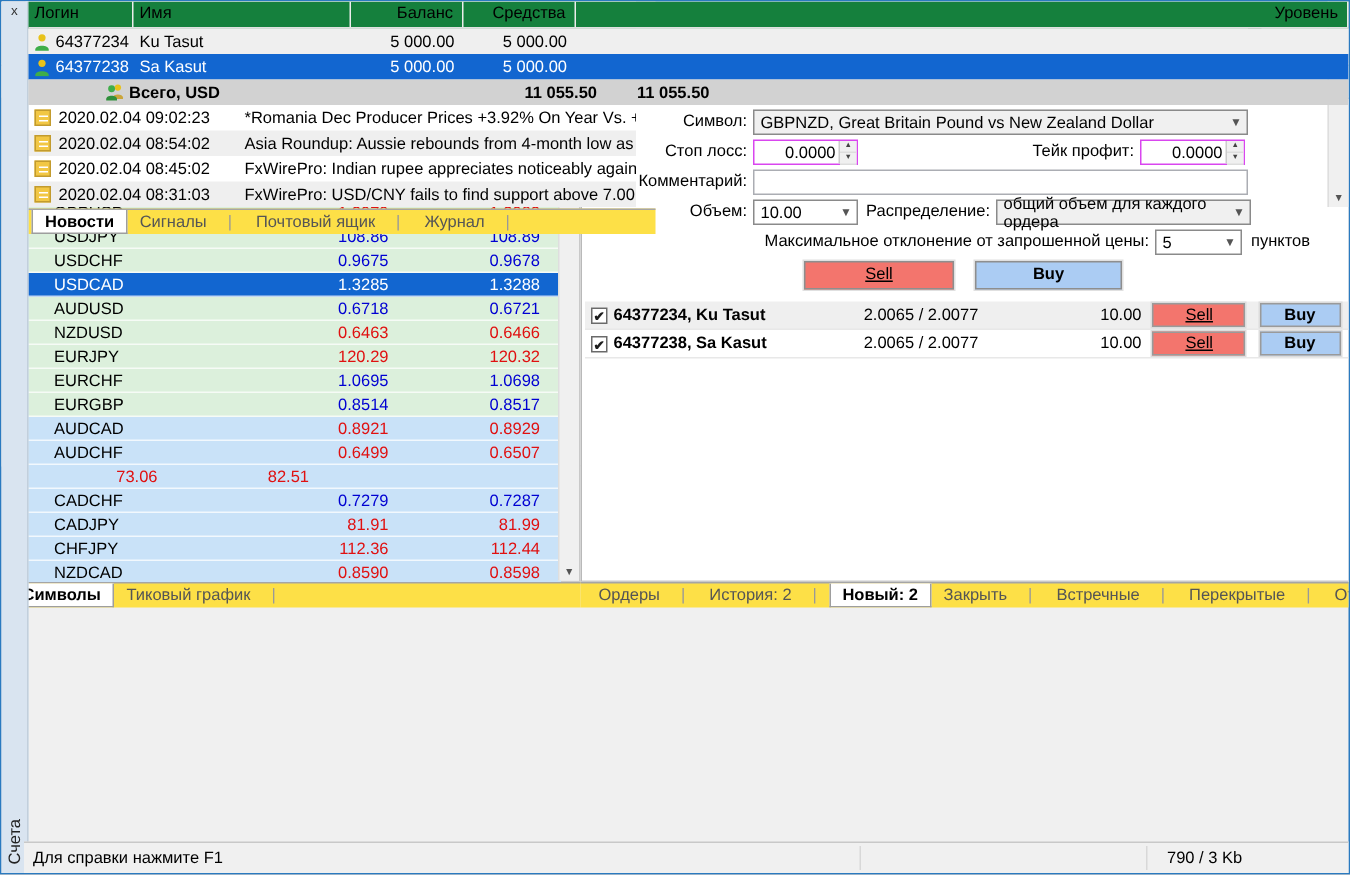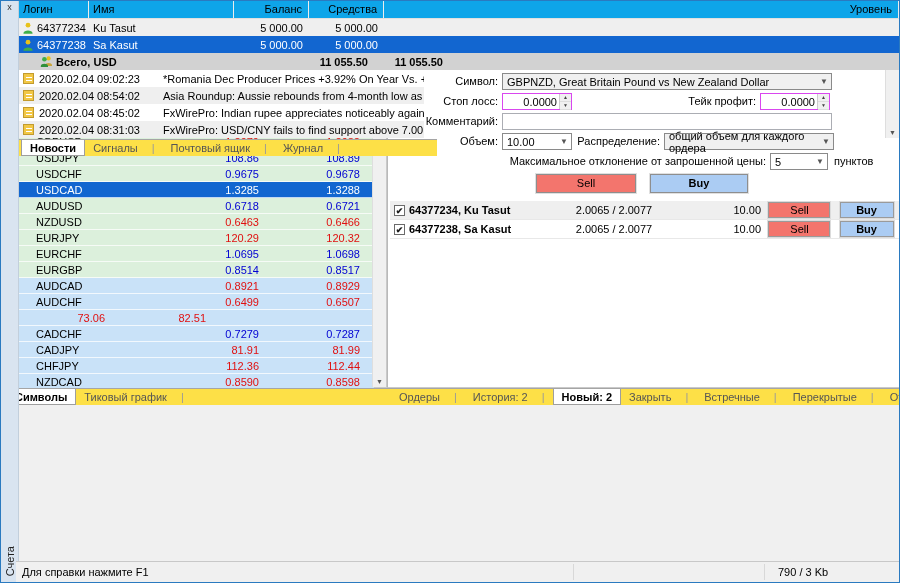--- a/index.html
+++ b/index.html
@@ -67,21 +67,21 @@
   .flabel{position:absolute;text-align:right;}
   .combo{position:absolute;height:17px;border:1px solid #8a8a8a;background:#f0f0f0;display:flex;align-items:center;padding-left:4px;}
   .combo.white{background:#fff;}
   .combo .chev{position:absolute;right:3px;color:#555;font-size:8px;}
   .spin{position:absolute;height:17px;border:1px solid #d946ef;background:#fff;display:flex;align-items:center;}
   .spin .val{flex:1;text-align:right;padding-right:2px;}
   .spin .btns{width:12px;height:15px;display:flex;flex-direction:column;border-left:1px solid #ccc;}
   .spin .btns span{flex:1;font-size:5px;line-height:7px;text-align:center;color:#444;background:#f0f0f0;border-bottom:1px solid #ddd;}
   .tinput{position:absolute;height:17px;border:1px solid #abadb3;background:#fff;}
   .bigbtn{position:absolute;height:19px;border:1px solid #8e8e8e;box-shadow:0 0 0 1px #e0e0e0;text-align:center;line-height:17px;}
-  .sellfill{background:var(--sell,#f3756d);}
+  .sellfill{background:var(--sell,#f3756d);text-decoration:underline;}
   .buyfill{background:var(--buy,#abccf3);font-weight:bold;}
 
   .acct-table{position:absolute;left:2px;top:134px;width:509px;}
   .at-hdr{display:flex;height:18px;line-height:17px;border-bottom:1px solid #d0d0d0;}
   .at-hdr>div{border-right:1px solid #e4e4e4;}
   .at-c1{width:123px;padding-left:4px;}
   .at-c2{width:202px;text-align:center;}
   .at-c3{width:50px;text-align:right;padding-right:4px;}
   .at-c4{width:132px;text-align:center;}
   .at-row{display:flex;height:19px;align-items:center;border-bottom:1px solid #e8e8e8;}
@@ -110,33 +110,33 @@
   .news-row .ic::after{content:"";position:absolute;left:2px;top:3px;width:6px;height:1px;background:#fff;box-shadow:0 3px 0 #fff;}
   .news-row .t{width:118px;}
   .news-row .s{flex:1;padding-left:6px;white-space:nowrap;overflow:hidden;}
   #news-scroll{top:0;height:137px;}
   #news-tabs{left:16px;top:138px;width:420px;}
 
   
   #accounts-panel{left:437px;top:405px;width:462px;height:155px;background:#fff;border:1px solid #c9c9c9;}
   #accounts-panel .side-strip{width:18px;}
   .acc-table{position:absolute;left:18px;top:0;right:0;}
-  .acc-hdr{display:flex;height:18px;line-height:17px;border-bottom:1px solid #e0e0e0;background:#0ea5e9;}
+  .acc-hdr{display:flex;height:18px;line-height:17px;border-bottom:1px solid #e0e0e0;background:#15803d;}
   .acc-hdr>div{border-right:1px solid #ececec;}
   .acc-c1{width:70px;padding-left:4px;}
   .acc-c2{width:145px;padding-left:4px;}
   .acc-c3{width:75px;text-align:right;padding-right:6px;}
   .acc-c4{width:75px;text-align:right;padding-right:6px;}
   .acc-c5{flex:1;text-align:right;padding-right:6px;}
   .acc-row{display:flex;height:17px;align-items:center;}
   .acc-row:nth-child(odd){background:#efefef;}
   .acc-row.selected{background:#1266d0;color:#fff;}
   .acc-row .acc-c1{display:flex;align-items:center;gap:3px;padding-left:3px;}
   .acc-total{display:flex;height:17px;align-items:center;background:#d2d2d2;font-weight:bold;}
-  .acc-total .acc-c1{width:215px;display:flex;align-items:center;gap:3px;padding-left:21px;}
+  .acc-total .acc-c1{width:215px;display:flex;align-items:center;gap:3px;padding-left:21px;margin-left:30px;}
 
   
   .statusbar{position:absolute;left:0;bottom:0;width:898px;height:21px;background:#f0f0f0;border-top:1px solid #c8c8c8;display:flex;align-items:center;margin-left:15px;}
   .statusbar .lmsg{padding-left:6px;}
   .sb-sep{position:absolute;top:2px;bottom:2px;width:1px;background:#d8d8d8;}
   .statusbar .rmsg{position:absolute;left:762px;}
   .grip{position:absolute;right:1px;bottom:1px;width:12px;height:12px;background:
     radial-gradient(circle at 9px 3px,#b0b0b0 1px,transparent 1.4px),
     radial-gradient(circle at 9px 9px,#b0b0b0 1px,transparent 1.4px),
     radial-gradient(circle at 3px 9px,#b0b0b0 1px,transparent 1.4px);}

